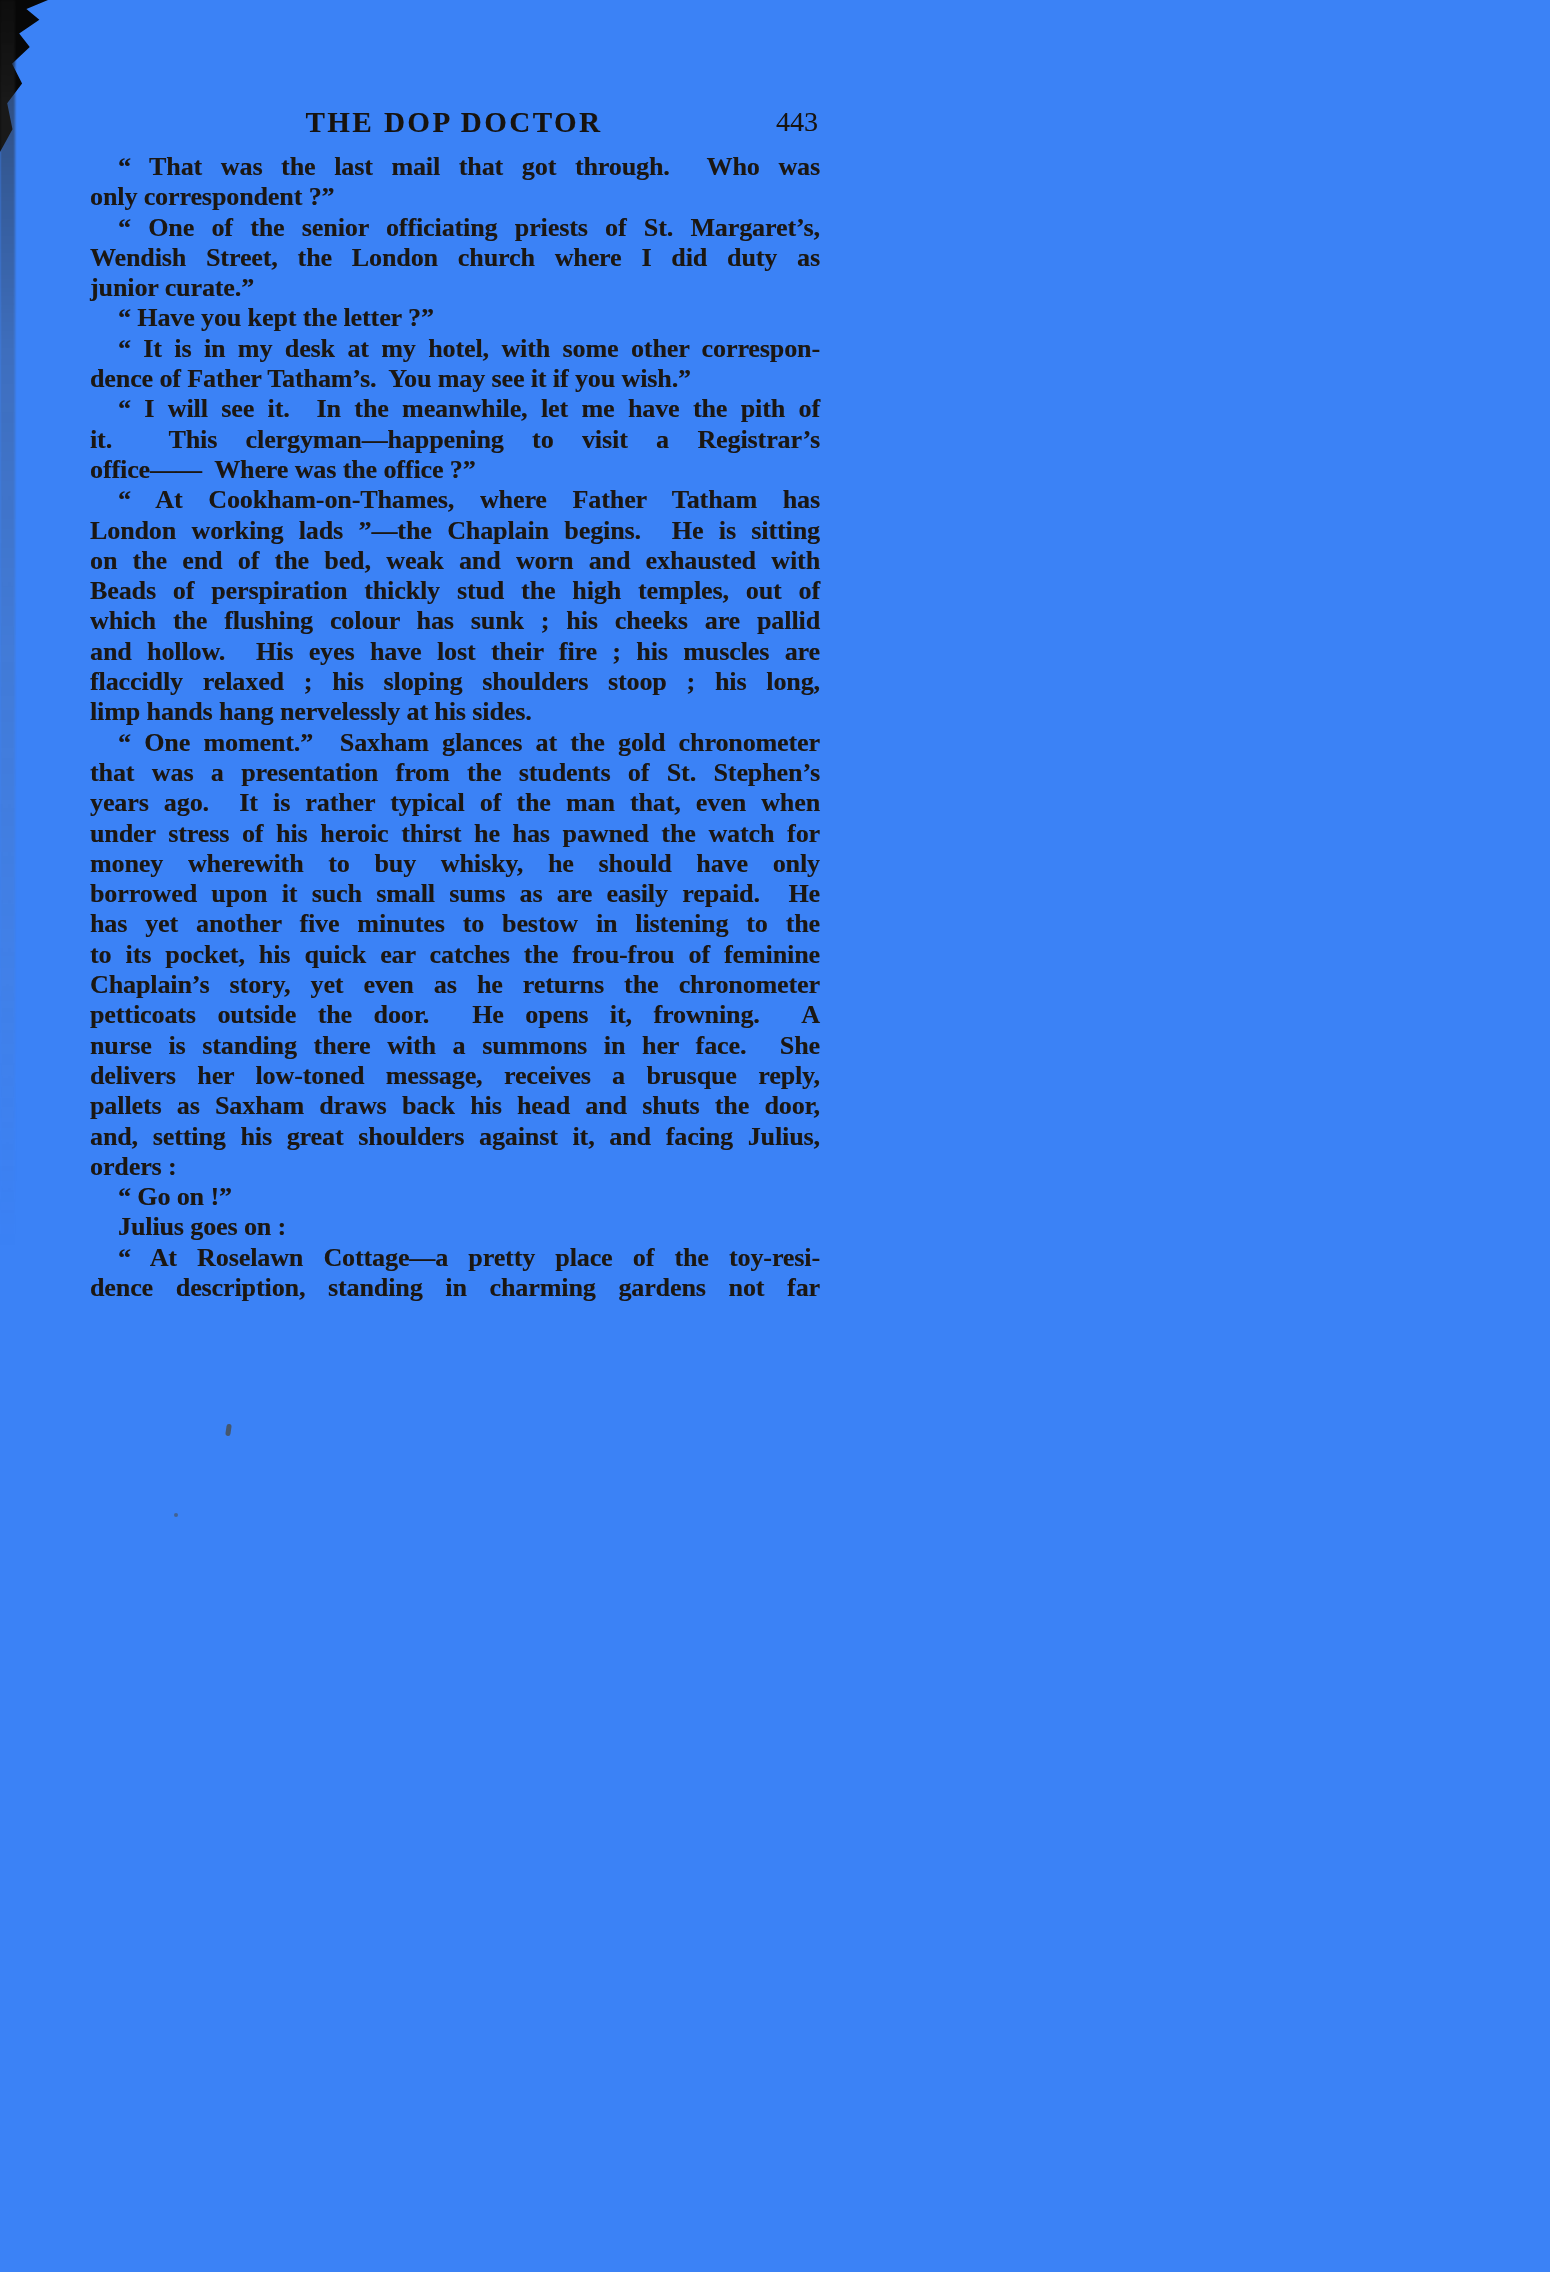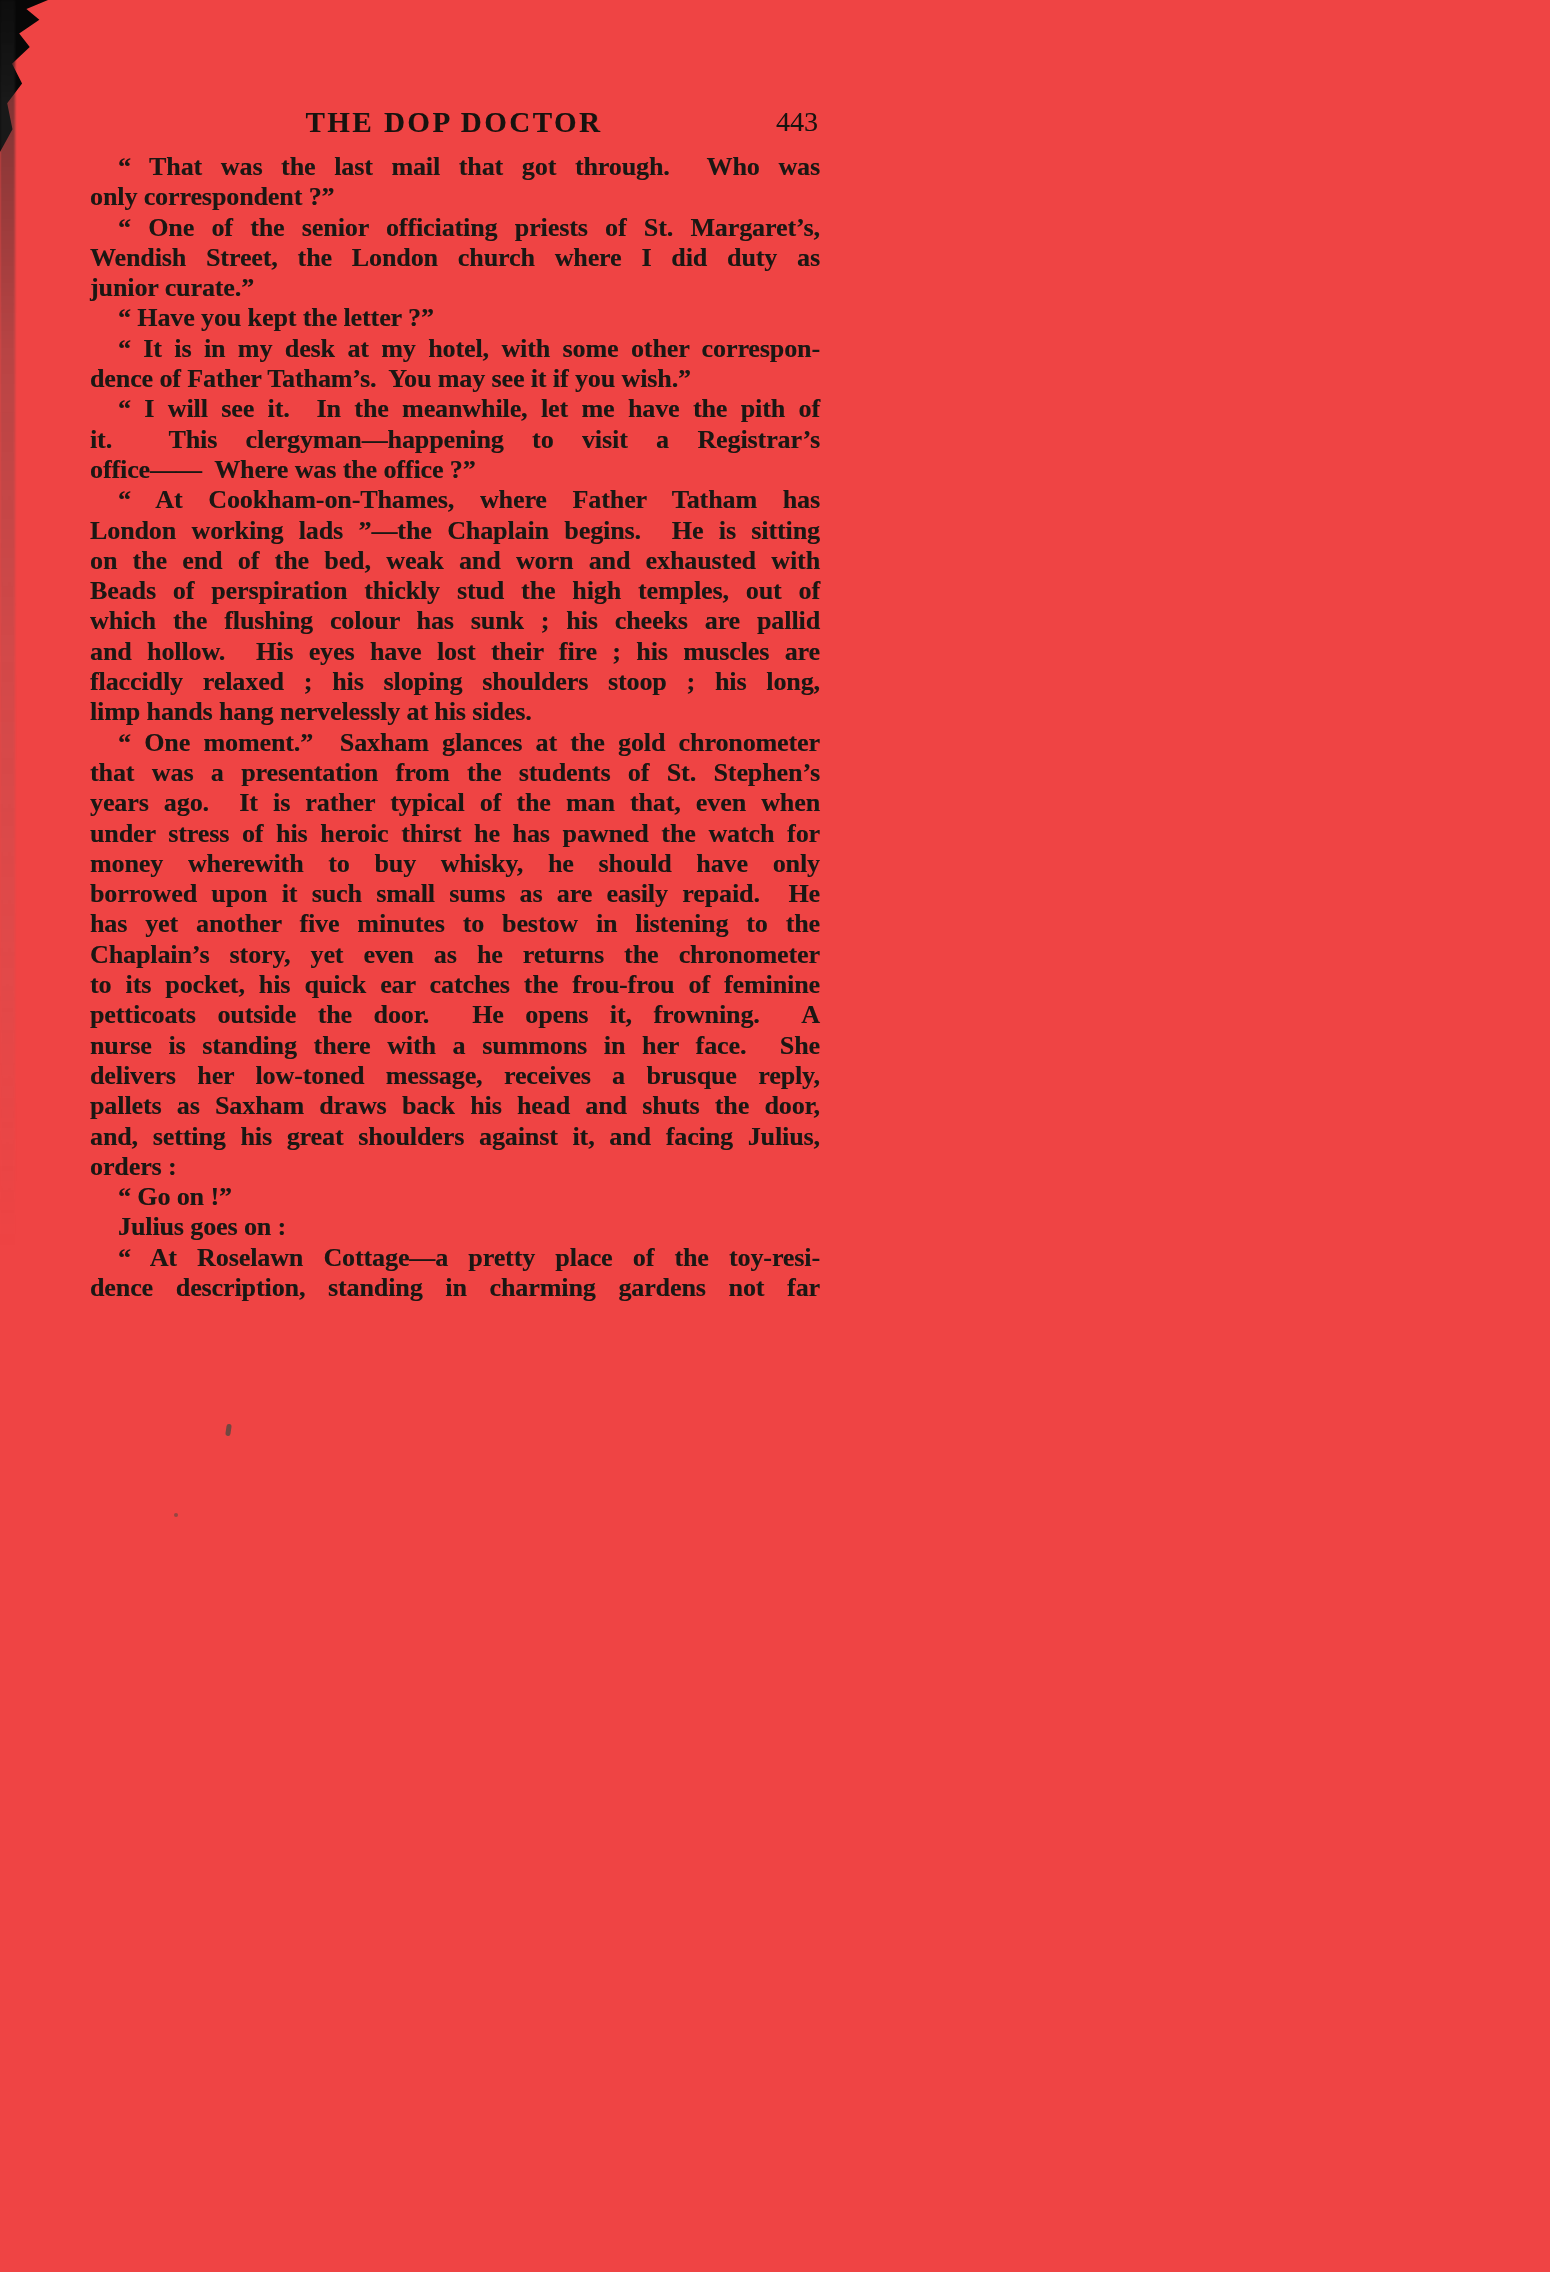--- a/index.html
+++ b/index.html
@@ -4,21 +4,21 @@
 <style>
   html, body {
     margin: 0;
     padding: 0;
     background: #e9e7e2;
   }
   .page {
     position: relative;
     width: 1550px;
     height: 2272px;
-    background: #ef4444;
+    background: #3b82f6;
     overflow: hidden;
     font-family: "Liberation Serif", "DejaVu Serif", serif;
     color: #1b1713;
   }
   
   .scan-corner {
     position: absolute;
     left: 0; top: 0;
     width: 48px; height: 152px;
     background: #070707;
@@ -137,22 +137,22 @@
       <div class="line fill">and hollow.  His eyes have lost their fire ; his muscles are</div>
       <div class="line fill">flaccidly relaxed ; his sloping shoulders stoop ; his long,</div>
       <div class="line">limp hands hang nervelessly at his sides.</div>
       <div class="line indent fill">“ One moment.”  Saxham glances at the gold chronometer</div>
       <div class="line fill">that was a presentation from the students of St. Stephen’s</div>
       <div class="line fill">years ago.  It is rather typical of the man that, even when</div>
       <div class="line fill">under stress of his heroic thirst he has pawned the watch for</div>
       <div class="line fill">money wherewith to buy whisky, he should have only</div>
       <div class="line fill">borrowed upon it such small sums as are easily repaid.  He</div>
       <div class="line fill">has yet another five minutes to bestow in listening to the</div>
+      <div class="line fill">to its pocket, his quick ear catches the frou-frou of feminine</div>
       <div class="line fill">Chaplain’s story, yet even as he returns the chronometer</div>
-      <div class="line fill">to its pocket, his quick ear catches the frou-frou of feminine</div>
       <div class="line fill">petticoats outside the door.  He opens it, frowning.  A</div>
       <div class="line fill">nurse is standing there with a summons in her face.  She</div>
       <div class="line fill">delivers her low-toned message, receives a brusque reply,</div>
       <div class="line fill">pallets as Saxham draws back his head and shuts the door,</div>
       <div class="line fill">and, setting his great shoulders against it, and facing Julius,</div>
       <div class="line">orders :</div>
       <div class="line indent">“ Go on !”</div>
       <div class="line indent">Julius goes on :</div>
       <div class="line indent fill">“ At Roselawn Cottage—a pretty place of the toy-resi-</div>
       <div class="line fill">dence description, standing in charming gardens not far</div>

